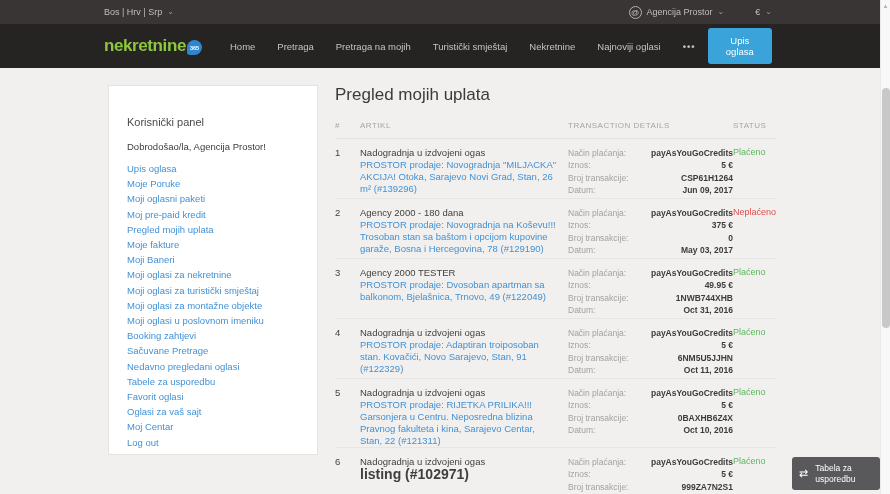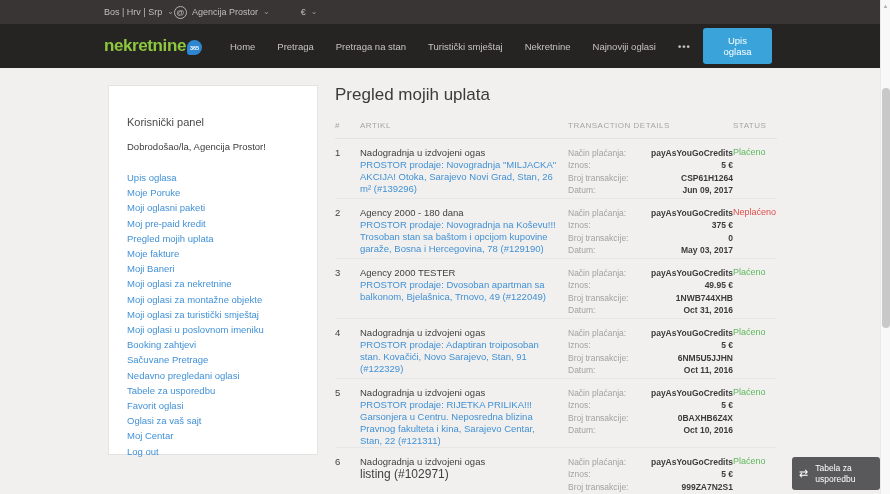--- a/index.html
+++ b/index.html
@@ -6,21 +6,21 @@
   html,body { width:890px; height:494px; overflow:hidden; }
   body {
     font-family:"Liberation Sans", sans-serif;
     background:#f1f0ee;
     position:relative;
     color:#3f3f3f;
   }
   
   .topbar {
     height:24px; background:#3a3535; color:#c2bebe;
-    display:flex; align-items:center; justify-content:flex-start;
+    display:flex; align-items:center; justify-content:space-between;
     padding:0 118px 0 104px; font-size:9px;
   }
   .topbar .grp { display:flex; align-items:center; gap:5px; }
   .chev { font-size:8px; color:#9d9898; line-height:1; }
   .avatar {
     width:13px; height:13px; border:1px solid #b5b1b1; border-radius:50%;
     display:inline-flex; align-items:center; justify-content:center;
     font-size:8px; color:#c2bebe;
   }
   .cur-grp { margin-left:26px; }
@@ -44,40 +44,40 @@
   .nav-cta {
     margin-left:12px; background:#39a3da; border:none; color:#fff;
     font-size:9.5px; font-family:inherit; padding:7px 11px; border-radius:3px; cursor:pointer;
   }
   
   .sidebar {
     position:absolute; left:108px; top:85px; width:210px; height:370px;
     background:#fff; border:1px solid #e4e3e1; padding:20px 18px 0;
   }
   .sidebar-title { font-size:11px; font-weight:400; color:#4a4a4a; margin-bottom:13px;margin-top:10px; }
-  .sidebar-welcome { font-size:9.5px; color:#3c3c3c; margin-bottom:18px; }
+  .sidebar-welcome { font-size:9.5px; color:#3c3c3c; margin-bottom:9px; }
   .sidebar-links { list-style:none; }
   .sidebar-links li {
     font-size:9.5px; color:#4191d6; line-height:15.2px; cursor:pointer; white-space:nowrap;
   }
   
   .main { position:absolute; left:335px; top:85px; width:442px; }
   .main-title { font-size:17px; font-weight:400; color:#3b3b3b; margin-bottom:16px; }
   .thead, .row { display:grid; grid-template-columns:25px 208px 165px 44px; }
   .thead {
     font-size:8px; color:#a5a5a5; letter-spacing:0.5px;
     padding-bottom:8px; border-bottom:1px solid #e3e3e3;
   }
   .row { padding-top:8px; min-height:60px; border-bottom:1px solid #e6e6e6; }
   .row:last-child { border-bottom:none; }
   .cell-num { font-size:9.5px; color:#3f3f3f; }
   .artikl { padding-right:10px; }
   .artikl-title { font-size:9.5px; color:#3f3f3f; line-height:12px; }
   .artikl-link { font-size:9.5px; color:#4191d6; line-height:12px; text-decoration:none; display:block; cursor:pointer; }
-  .artikl-sub { font-size:12px; color:#3f3f3f; line-height:12px; }
+  .artikl-sub { font-size:14px; color:#3f3f3f; line-height:12px;font-weight:bold; }
   .txn { display:grid; grid-template-columns:62px 1fr; column-gap:5px; align-content:start;
          font-size:8.5px; line-height:12.3px; }
   .txn-label { color:#a2a2a2; white-space:nowrap; }
   .txn-value { color:#3c3c3c; font-weight:bold; white-space:nowrap;text-align:right; }
   .status { font-size:9px; }
   .status[data-status="paid"] { color:#5cb85c; }
   .status[data-status="unpaid"] { color:#e04c4c; }
   
   .compare-btn {
     position:absolute; right:10px; bottom:4px; width:88px; height:33px;
@@ -117,43 +117,43 @@
 </div>
 
 <div class="navbar">
   <div class="logo">
     <span class="logo-text">nekretnine</span>
     <span class="logo-badge">365</span>
   </div>
   <ul class="nav-items">
     <li>Home</li>
     <li>Pretraga</li>
-    <li>Pretraga na stan</li>
+    <li>Pretraga na mojih</li>
     <li>Turistički smještaj</li>
     <li>Nekretnine</li>
     <li>Najnoviji oglasi</li>
     <li class="nav-more">•••</li>
   </ul>
   <button class="nav-cta">Upis oglasa</button>
 </div>
 
 <div class="sidebar">
   <div class="sidebar-title">Korisnički panel</div>
   <div class="sidebar-welcome">Dobrodošao/la, Agencija Prostor!</div>
   <ul class="sidebar-links">
     <li>Upis oglasa</li>
     <li>Moje Poruke</li>
     <li>Moji oglasni paketi</li>
     <li>Moj pre-paid kredit</li>
     <li>Pregled mojih uplata</li>
     <li>Moje fakture</li>
     <li>Moji Baneri</li>
     <li>Moji oglasi za nekretnine</li>
+    <li>Moji oglasi za turistički smještaj</li>
     <li>Moji oglasi za montažne objekte</li>
-    <li>Moji oglasi za turistički smještaj</li>
     <li>Moji oglasi u poslovnom imeniku</li>
     <li>Booking zahtjevi</li>
     <li>Sačuvane Pretrage</li>
     <li>Nedavno pregledani oglasi</li>
     <li>Tabele za usporedbu</li>
     <li>Favorit oglasi</li>
     <li>Oglasi za vaš sajt</li>
     <li>Moj Centar</li>
     <li>Log out</li>
   </ul>

